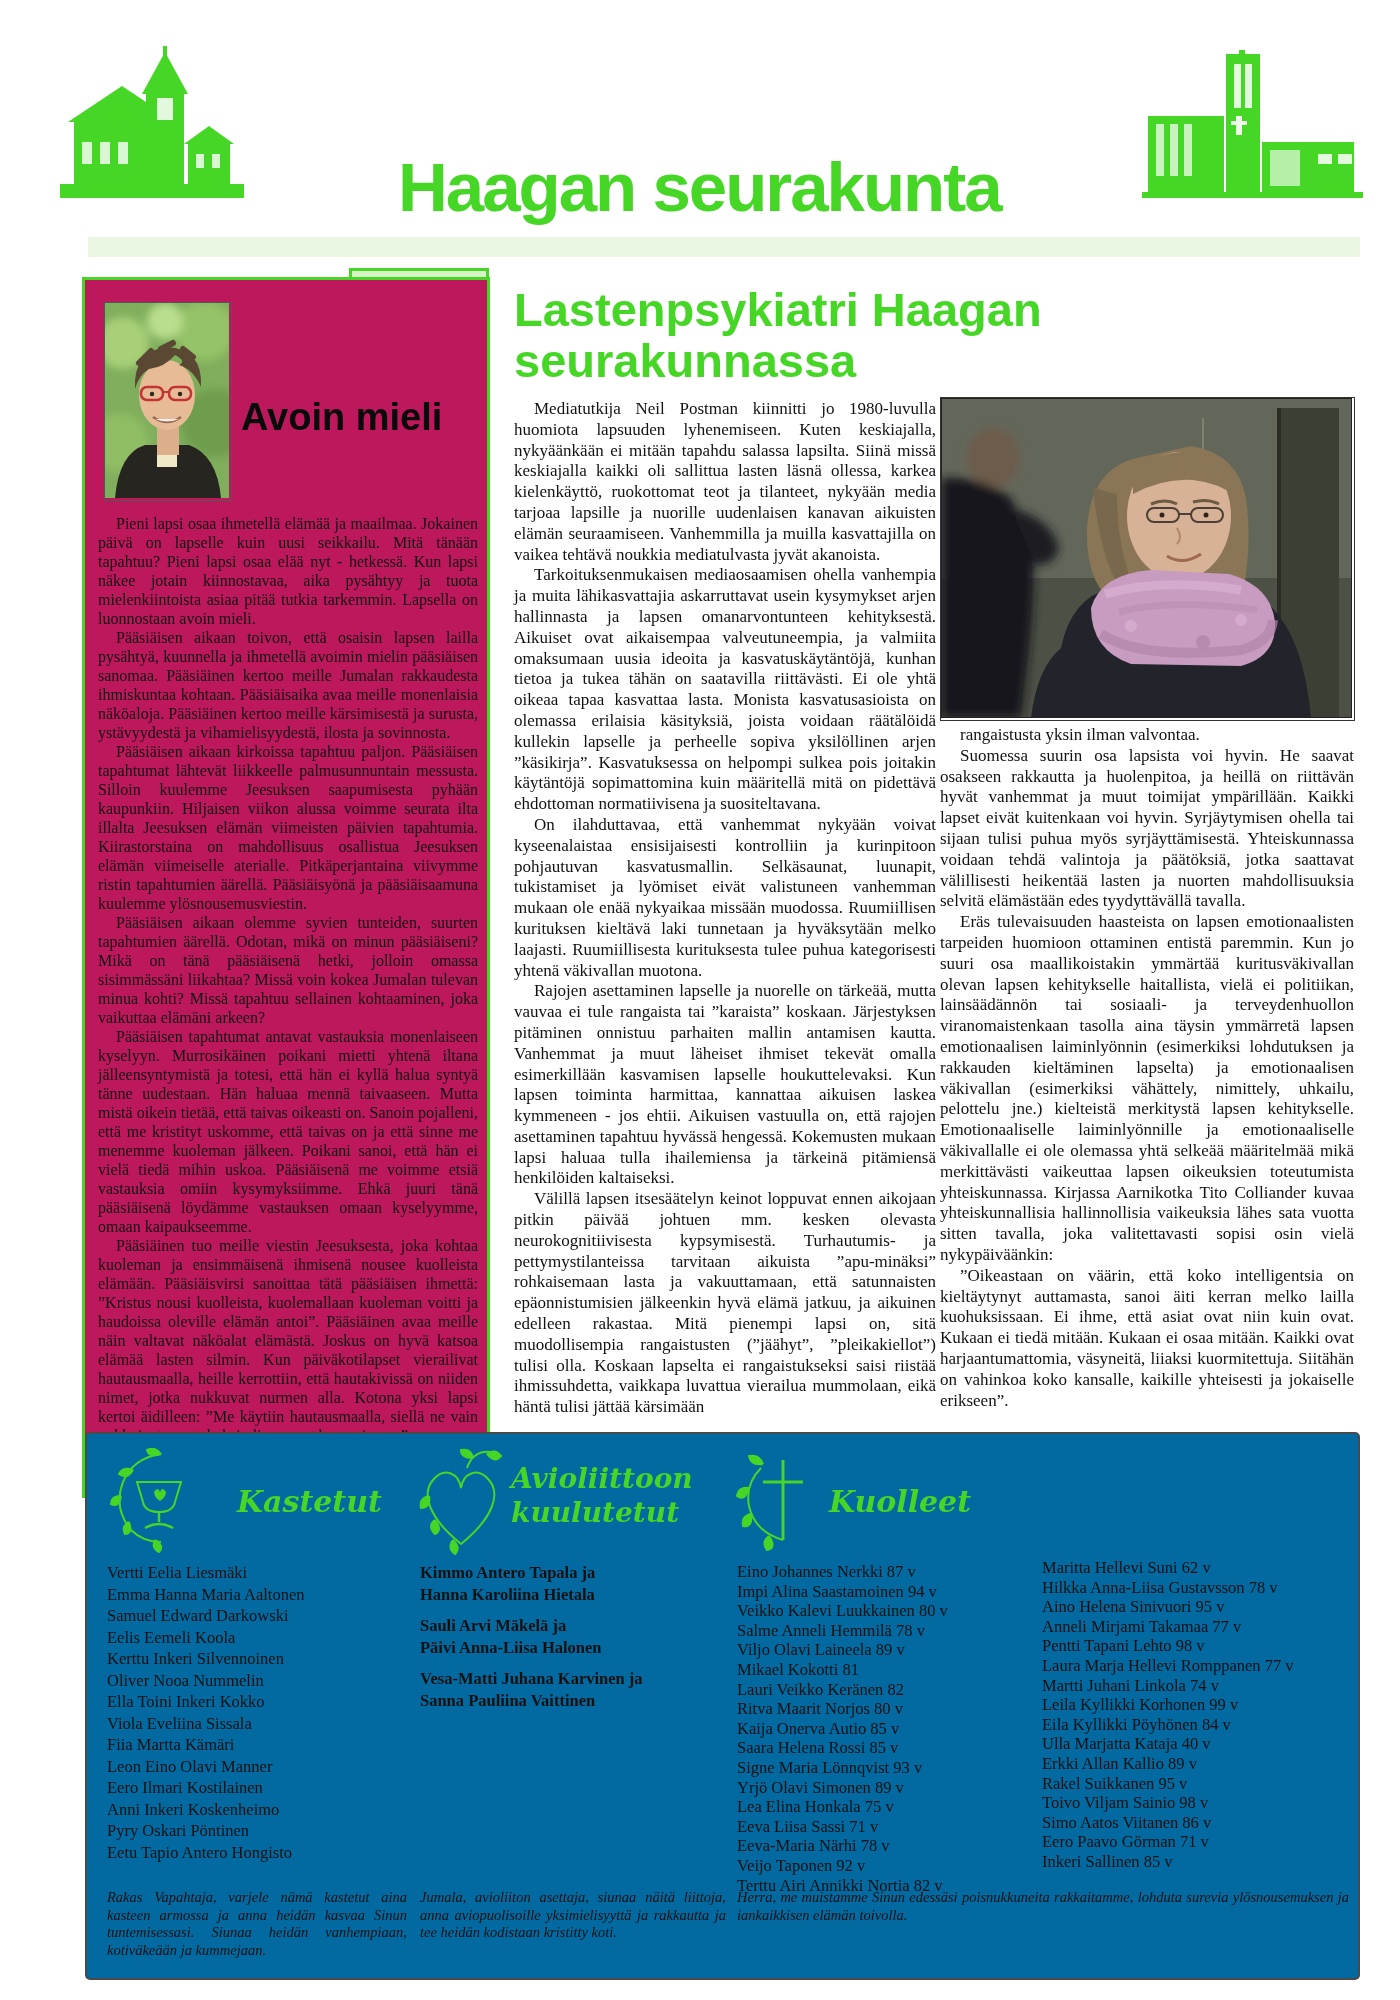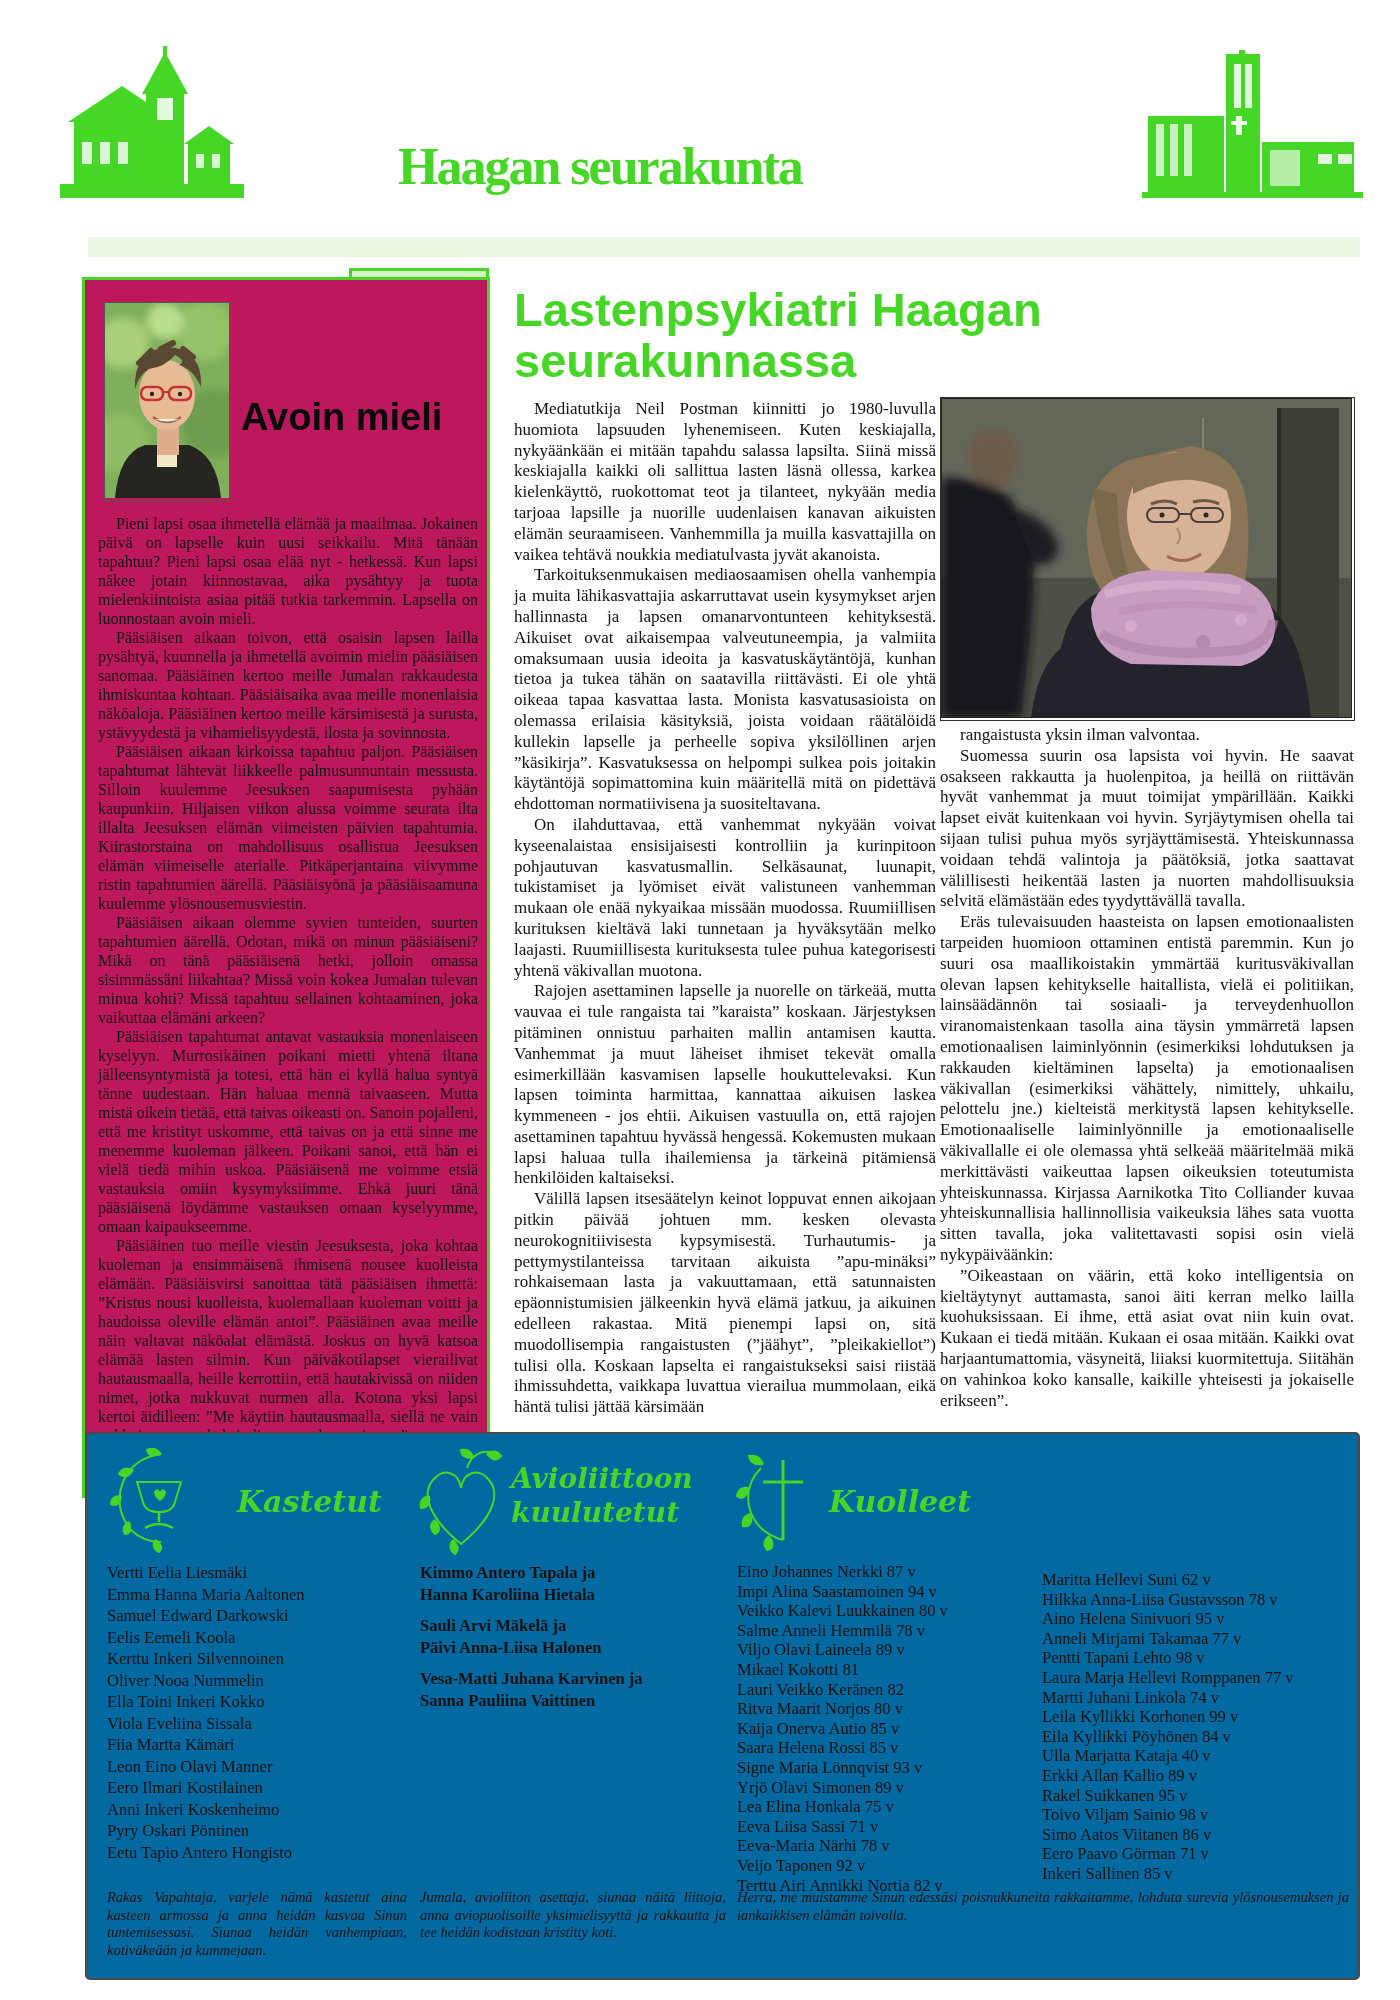--- a/index.html
+++ b/index.html
@@ -1,20 +1,20 @@
 <!DOCTYPE html>
 <html><head>
 <meta charset="utf-8">
 <style>
   html,body{margin:0;padding:0;background:#fff;}
   .page{position:relative;width:1400px;height:2000px;background:#ffffff;overflow:hidden;
         font-family:"Liberation Serif",serif;color:#111;}
   
-  .masthead-title{position:absolute;left:398px;top:102px;font-family:Liberation Serif, serif;
-        font-size:52px;letter-spacing:-2px;color:#46d626;white-space:nowrap;}
+  .masthead-title{position:absolute;left:398px;top:102px;font-family:Liberation Sans, sans-serif;
+        font-size:69px;letter-spacing:-2px;color:#46d626;white-space:nowrap;}
   .church{position:absolute;}
   .church.left{left:60px;top:46px;}
   .church.right{left:1138px;top:50px;}
   .band{position:absolute;left:88px;top:237px;width:1272px;height:20px;background:#eaf7e2;}
   
   .pakina{position:absolute;left:349px;top:268px;width:140px;height:44px;box-sizing:border-box;
         background:#d6f3c6;border:3px solid #46d626;display:flex;align-items:center;justify-content:center;
         font-family:"Liberation Sans",sans-serif;font-weight:bold;font-size:27px;color:#0a0a0a;}
   
   .leftbox{position:absolute;left:82px;top:277px;width:408px;height:1221px;box-sizing:border-box;
@@ -44,21 +44,21 @@
   .reg-head2{position:absolute;left:424px;top:28px;font-size:28px;line-height:34px;}
   .reg-head3{position:absolute;left:742px;top:50px;font-size:30px;}
   .reg-icon{position:absolute;}
   .icon-bapt{left:16px;top:14px;}
   .icon-banns{left:326px;top:12px;}
   .icon-dead{left:648px;top:14px;}
   .namecol{position:absolute;font-size:16.5px;}
   .names-bapt{left:20px;top:128px;line-height:21.5px;}
   .names-banns{left:333px;top:128px;line-height:21.5px;}
   .names-dead1{left:650px;top:128px;line-height:19.6px;}
-  .names-dead2{left:955px;top:136px;line-height:19.6px;}
+  .names-dead2{left:955px;top:124px;line-height:19.6px;}
   .namecol p{margin:0;}
   .names-banns p.couple{margin:0 0 10px 0;font-weight:bold;}
   .prayer{position:absolute;top:455px;font-style:italic;font-size:14.5px;line-height:17.5px;text-align:justify;}
   .prayer.p1{left:20px;width:300px;}
   .prayer.p2{left:333px;width:306px;}
   .prayer.p3{left:650px;width:612px;}
 </style>
 </head>
 <body>
 

